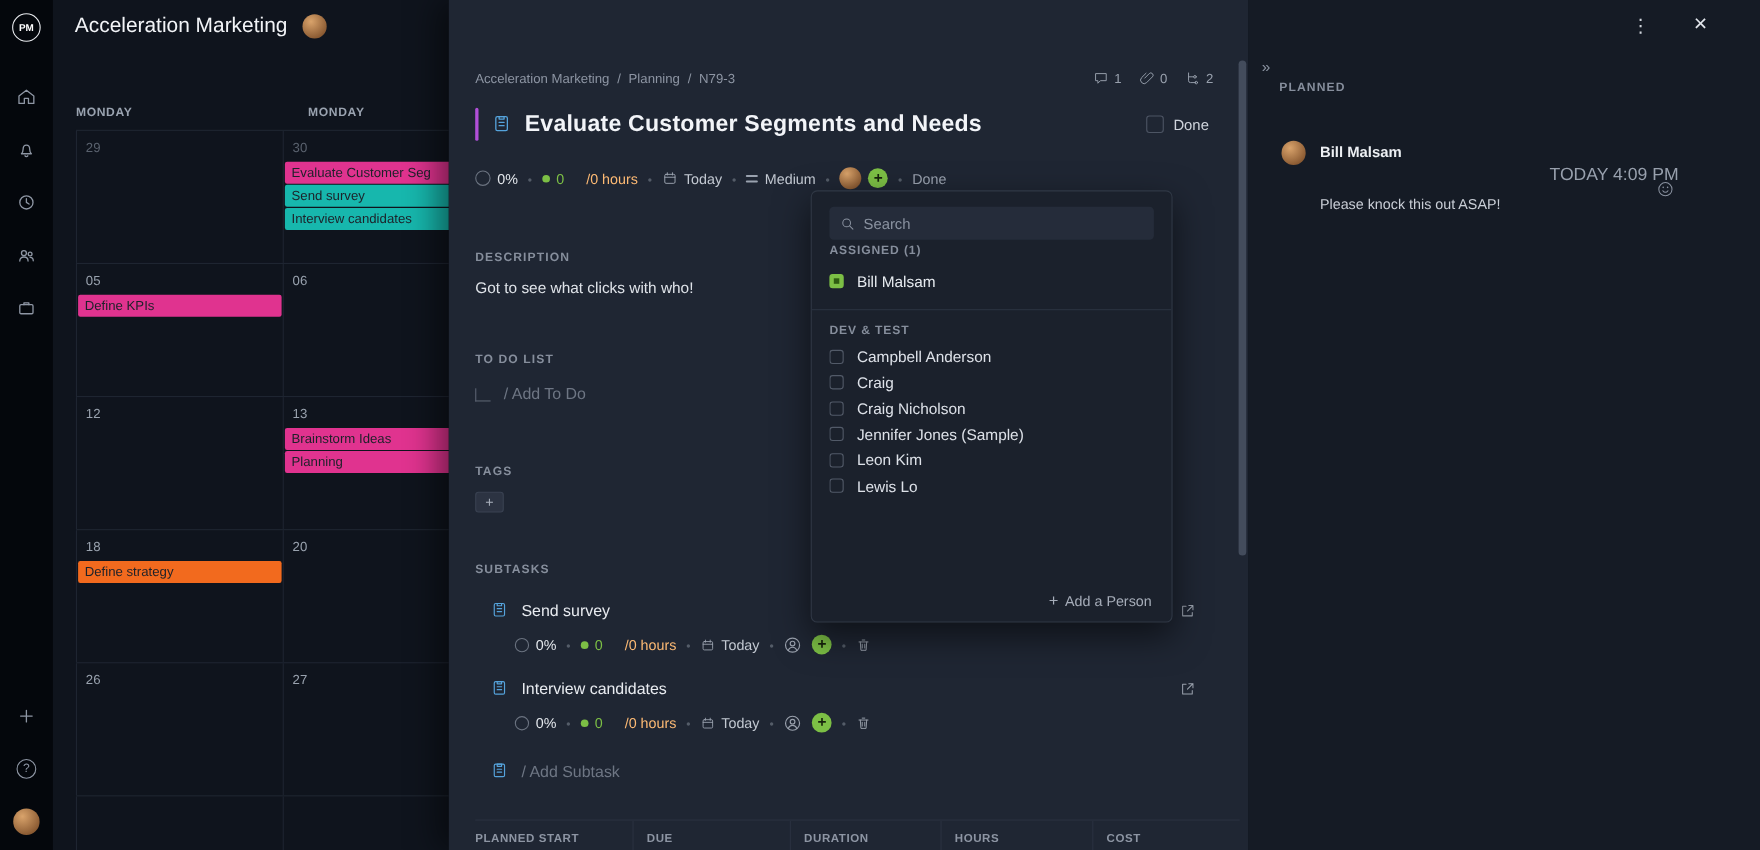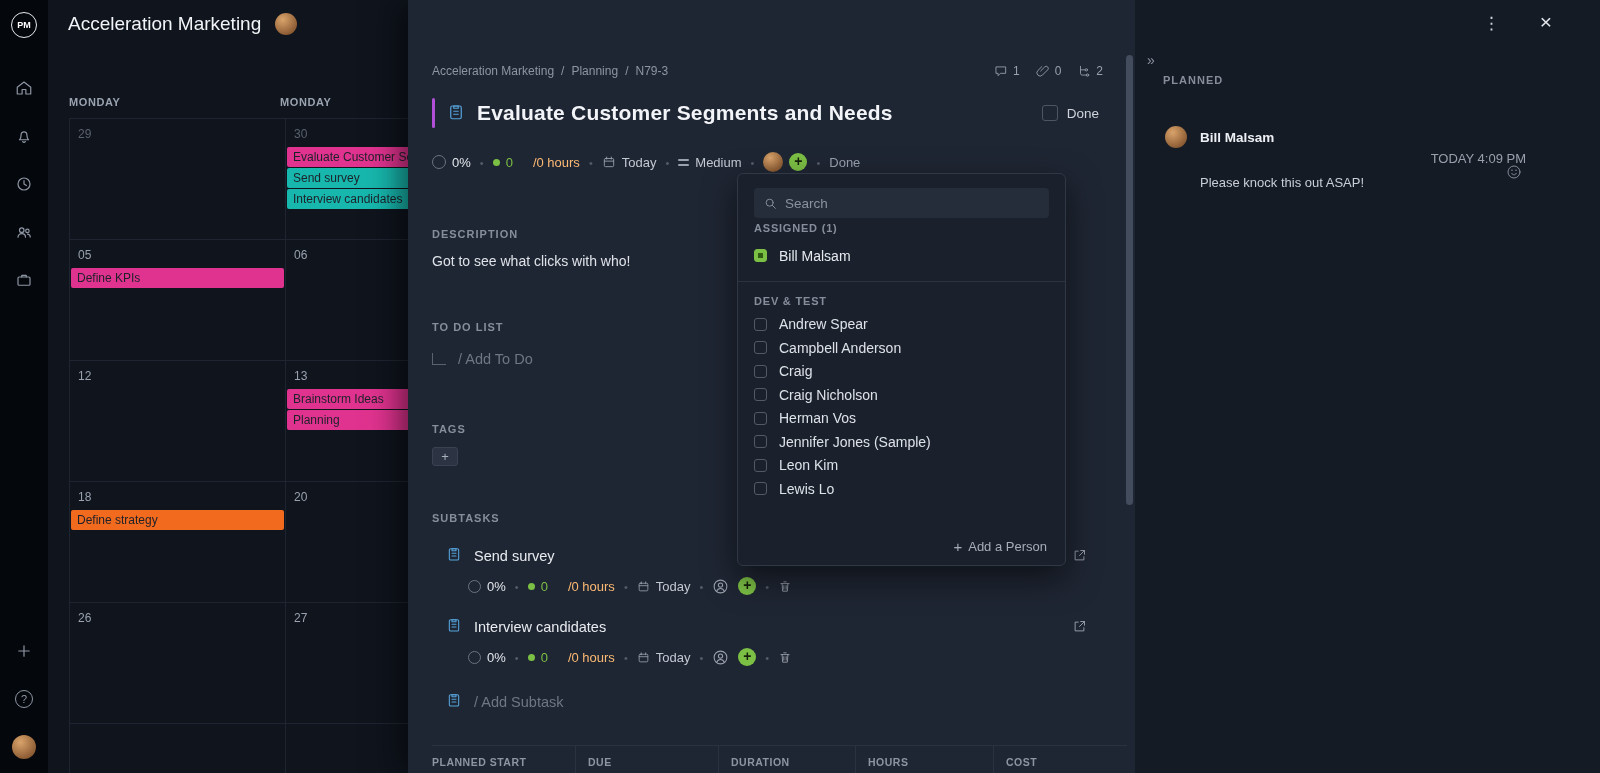--- a/index.html
+++ b/index.html
@@ -19,21 +19,21 @@
 
   
   .left-app { position:absolute; left:48px; top:0; width:360px; height:100%; background:#0f141d; overflow:hidden; }
   .topbar { height:48px; display:flex; align-items:center; padding-left:20px; }
   .topbar .title { font-size:19px; color:#f2f4f7; font-weight:400; white-space:nowrap; }
   .topbar .avatar { width:22px; height:22px; margin-left:14px; }
   .cal-head { display:flex; margin:48px 0 10px 21px; }
   .cal-head span { width:211px; flex:none; font-size:11px; font-weight:700; letter-spacing:.6px; color:#9aa3b0; }
   .cal-grid { margin-left:21px; }
   .cal-row { display:flex; height:121px; border-top:1px solid #1e2531; }
-  .cal-cell { width:217px; flex:none; border-right:1px solid #1e2531; position:relative; }
+  .cal-cell { width:189px; flex:none; border-right:1px solid #1e2531; position:relative; }
   .cal-cell:first-child { border-left:1px solid #1e2531; }
   .cal-date { margin:8px 0 6px 8px; font-size:12px; color:#99a2ae; }
   .cal-date.muted { color:#59616d; }
   .cal-event { height:20px; line-height:20px; border-radius:2px; font-size:12px; color:#1d2129; padding:0 6px; margin:0 1px 1px 1px; white-space:nowrap; overflow:hidden; cursor:pointer; }
   .cal-event.spill { width:260px; }
 
   
   .modal { position:absolute; left:408px; top:0; right:0; height:100%; display:flex; z-index:10; box-shadow:-10px 0 28px rgba(0,0,0,.5); }
   .modal-main { width:727px; flex:none; background:#1f2633; position:relative; padding-left:24px; }
   .scroll-thumb { position:absolute; right:2px; top:55px; width:7px; height:450px; background:#434c5c; border-radius:4px; cursor:pointer; }
@@ -97,21 +97,21 @@
   
   .comments { flex:1; background:#151b25; position:relative; }
   .collapse { position:absolute; left:12px; top:52px; color:#8a92a0; font-size:14px; cursor:pointer; }
   .comments-header { position:absolute; left:28px; top:74px; }
   .menu-dots { position:absolute; right:100px; top:13px; color:#cfd4db; font-size:17px; cursor:pointer; }
   .close-x { position:absolute; right:48px; top:10px; color:#e2e6ec; font-size:21px; cursor:pointer; }
   .comment { position:absolute; left:0; top:108px; right:0; padding:0 74px 0 30px; }
   .c-row { display:flex; align-items:center; }
   .c-avatar { width:22px; height:22px; flex:none; }
   .c-author { margin-left:13px; font-size:13.5px; font-weight:700; color:#eceff3; }
-  .c-time { margin-left:auto; font-size:13px; color:#98a0ad;margin-top:43px; }
+  .c-time { margin-left:auto; font-size:16px; color:#98a0ad;margin-top:43px; }
   .c-text { margin:9px 0 0 35px; font-size:13px; color:#c9ced6; }
   .smiley { position:absolute; right:78px; top:164px; cursor:pointer; }
   .smiley svg { stroke:#8a92a0; fill:none; stroke-width:1.4; stroke-linecap:round; }
   .comment-input { position:absolute; left:28px; bottom:44px; width:370px; height:30px; background:#2b313d; border:none; border-radius:2px; color:#dfe3e9; font-size:13.5px; padding:0 10px; font-family:"Liberation Sans", sans-serif; }
   .comment-input::placeholder { color:#8d95a3; }
 
   
   .dropdown { position:absolute; left:737px; top:173px; width:329px; height:393px; background:#1b212c; border:1px solid #303845; border-radius:6px; box-shadow:0 12px 32px rgba(0,0,0,.55); z-index:30; display:flex; flex-direction:column; padding:14px 16px 10px; overflow:hidden; }
   .search-box { height:30px; background:#252c3a; border-radius:4px; display:flex; align-items:center; padding:0 10px; gap:8px; flex:none; }
   .search-box svg { stroke:#8a92a0; fill:none; stroke-width:1.7; stroke-linecap:round; }
@@ -526,37 +526,29 @@
       <span class="dd-check checked"></span>
       <span>Bill Malsam</span>
     </div>
 
     <div class="dd-divider"></div>
     <div class="dd-label dd-group">DEV &amp; TEST</div>
 
     <div class="dd-list">
       <div class="dd-row">
           <span class="dd-check"></span>
-          <span>Andrew Spear</span>
-        </div>
-      <div class="dd-row">
-          <span class="dd-check"></span>
           <span>Campbell Anderson</span>
         </div>
       <div class="dd-row">
           <span class="dd-check"></span>
           <span>Craig</span>
         </div>
       <div class="dd-row">
           <span class="dd-check"></span>
           <span>Craig Nicholson</span>
-        </div>
-      <div class="dd-row">
-          <span class="dd-check"></span>
-          <span>Herman Vos</span>
         </div>
       <div class="dd-row">
           <span class="dd-check"></span>
           <span>Jennifer Jones (Sample)</span>
         </div>
       <div class="dd-row">
           <span class="dd-check"></span>
           <span>Leon Kim</span>
         </div>
       <div class="dd-row">

